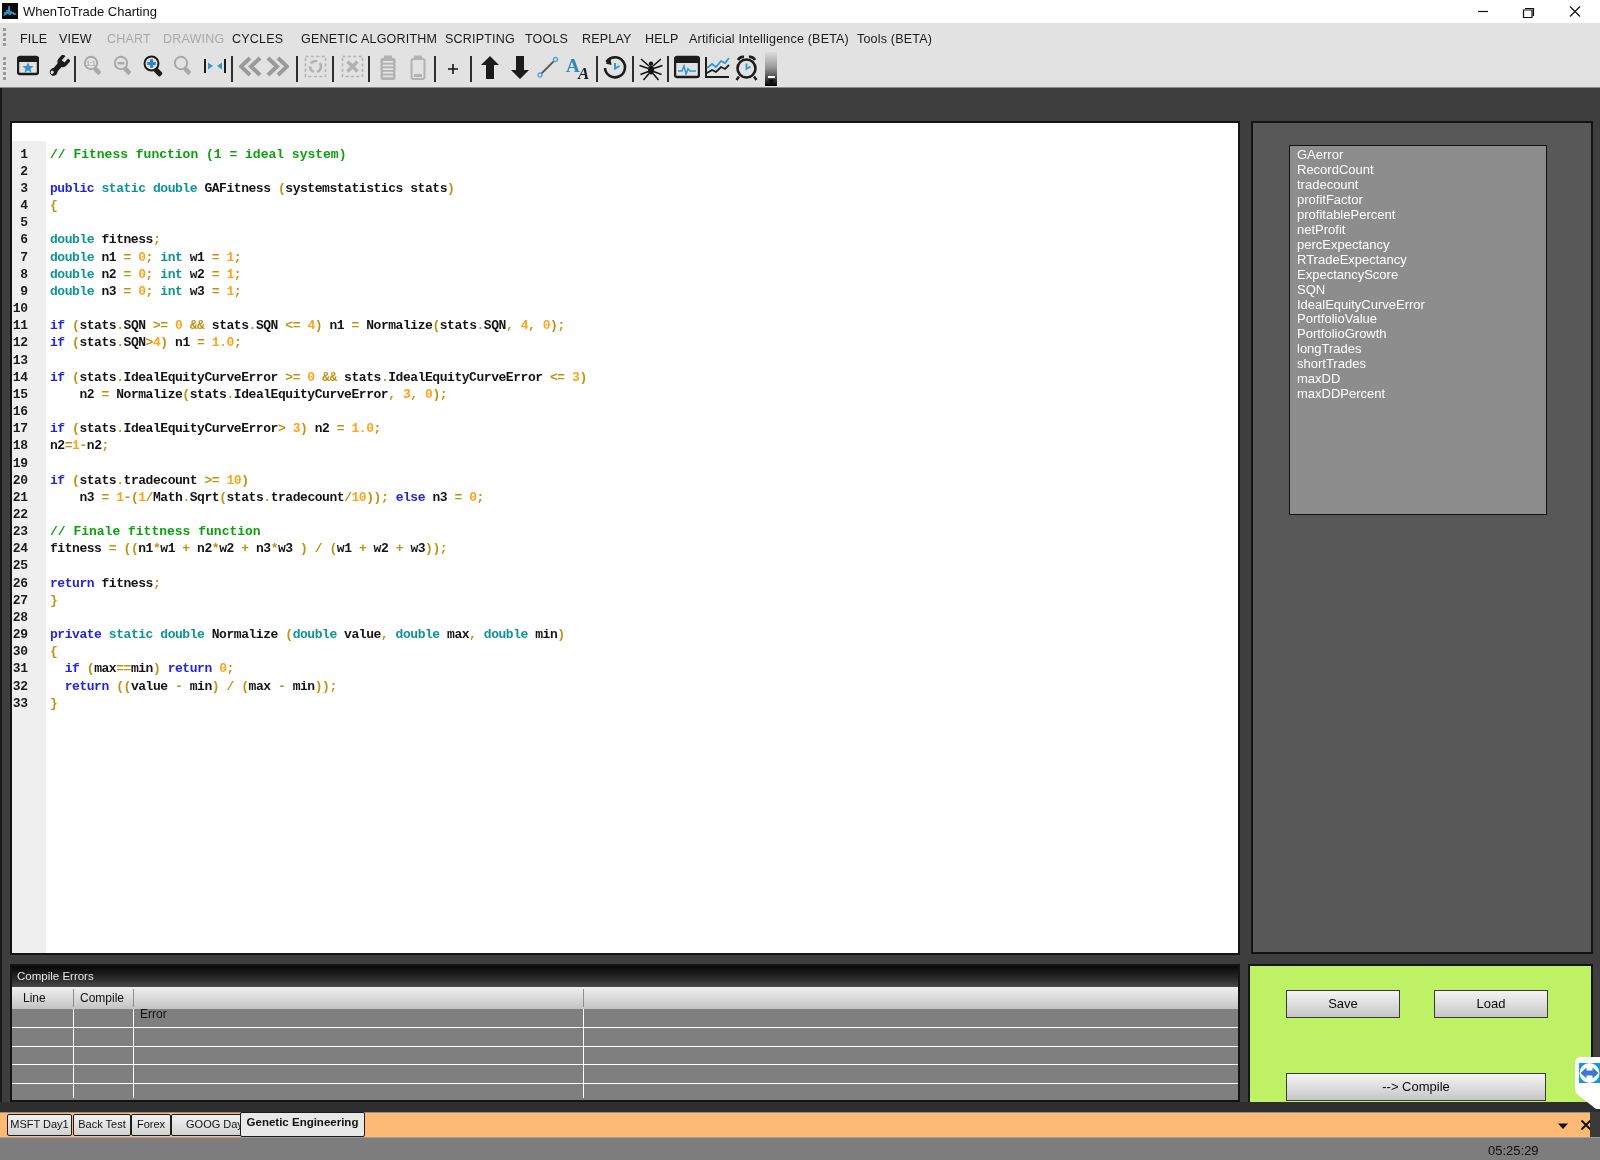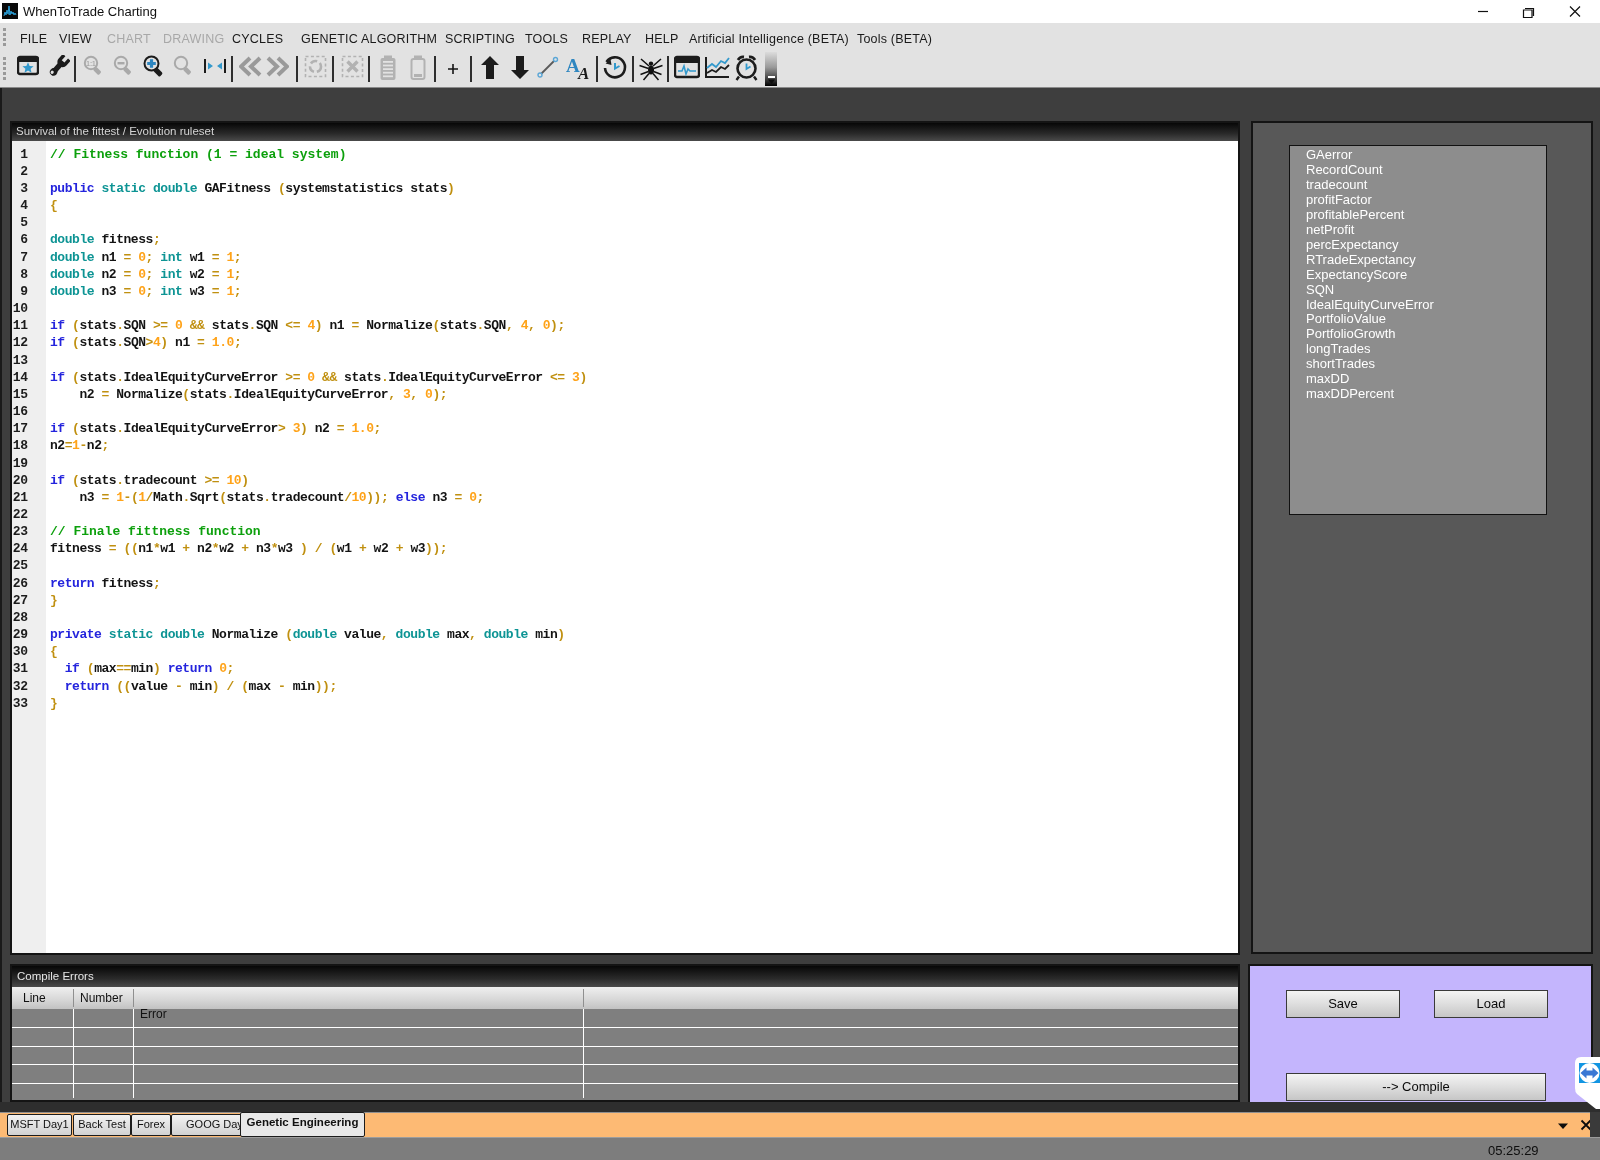--- a/index.html
+++ b/index.html
@@ -37,34 +37,34 @@
 #codehead span{position:absolute;left:4px;top:2px;}
 #gutter{position:absolute;left:0;top:18px;width:34px;height:812px;background:#efefef;
   font:bold 13px "Liberation Mono",monospace;line-height:17.15px;color:#1c1c1c;text-align:right;}
 #gutter pre{margin:0;padding:4.7px 18.5px 0 0;font:inherit;line-height:17.15px;letter-spacing:-0.45px;}
 #src{position:absolute;left:38px;top:18px;}
 #src pre{margin:0;padding-top:4.7px;font:bold 13px "Liberation Mono",monospace;line-height:17.15px;color:#131313;white-space:pre;letter-spacing:-0.45px;}
 .c{color:#0ca00c;letter-spacing:0;} .k{color:#2424dd;} .t{color:#0d9494;} .o{color:#c09010;} .n{color:#ffa319;}
 
 #rightgroup{position:absolute;left:1251px;top:121px;width:338px;height:829px;background:#585858;border:2px solid #141414;}
 #listbox{position:absolute;left:36px;top:22px;width:258px;height:370px;background:#8d8d8d;border:1px solid #111;
-  color:#fff;font-size:13px;line-height:14.95px;padding:2px 0 0 16px;box-sizing:border-box;}
+  color:#fff;font-size:13px;line-height:14.95px;padding:2px 0 0 7px;box-sizing:border-box;}
 
 #errpanel{position:absolute;left:10px;top:964px;width:1226px;height:134px;background:#7f7f7f;border:2px solid #141414;}
 #errhead{position:absolute;left:0;top:0;width:100%;height:21px;
   background:linear-gradient(180deg,#070707 0%,#2a2a2a 60%,#4a4a4a 100%);color:#e6e6e6;font-size:11.5px;}
 #errhead span{position:absolute;left:5px;top:4px;}
 #thead{position:absolute;left:0;top:21px;width:100%;height:22px;
   background:linear-gradient(180deg,#efefef 0%,#d6d6d6 60%,#c2c2c2 100%);color:#111;font-size:12px;}
 #thead span{position:absolute;top:4px;}
 .vsep{position:absolute;width:1px;background:#fff;}
 .hsep{position:absolute;height:1px;background:#fff;left:0;width:1226px;}
 .vsep.hd{background:#8f8f8f;}
 
-#btngroup{position:absolute;left:1248px;top:964px;width:341px;height:138px;background:#c4b5fd;border:2px solid #141414;}
+#btngroup{position:absolute;left:1248px;top:964px;width:341px;height:138px;background:#bef264;border:2px solid #141414;}
 .btn{position:absolute;background:linear-gradient(180deg,#f4f4f4 0%,#e0e0e0 45%,#c6c6c6 100%);
   border:1px solid #3a3a3a;color:#0a0a0a;font-size:13px;text-align:center;}
 
 #botgap{position:absolute;left:0;top:1102px;width:1600px;height:10px;background:#2e2e2e;}
 #bottabs{position:absolute;left:0;top:1112px;width:1590px;height:24px;background:#fdba74;border-top:1px solid #8f8f8f;}
 .btab{position:absolute;top:1px;height:20px;background:linear-gradient(180deg,#f2f2f2,#d2d2d2);
   border:1px solid #1c1c1c;border-radius:2px;font-size:11px;color:#111;text-align:center;white-space:nowrap;overflow:hidden;}
 .btab span{display:block;margin-top:3px;}
 #statusbar{position:absolute;left:0;top:1137px;width:1600px;height:23px;background:#7d7d7d;border-top:1px solid #9d9d9d;text-align:center;}
 #clock{position:absolute;left:1488px;top:5px;font-size:13px;color:#0e0e0e;}
@@ -236,23 +236,20 @@
       <path d="M22 5 A6 6 0 0 0 16 2" stroke="#1c1c1c" stroke-width="2.8" fill="none"></path>
       <path d="M6 21.5 L3.5 25 M21 21.5 L23.5 25" stroke="#1c1c1c" stroke-width="2.4"></path>
     </svg>
     <div style="position:absolute;left:765px;top:1px;width:12px;height:34px;background:linear-gradient(180deg,#dcdcdc 0%,#9a9a9a 45%,#3c3c3c 80%,#000 100%);"></div>
     <div style="position:absolute;left:768px;top:25px;width:7px;height:2px;background:#fff;"></div>
     <svg style="position:absolute;left:768px;top:28px;" width="7" height="6" viewBox="0 0 7 6">
         <path d="M0 0.5 H7 L3.5 5 Z" fill="#0d0d0d"></path>
       </svg>
   </div>
   <div id="codepanel">
-    <div id="codehead">
-        <span>Survival of the fittest / Evolution ruleset</span>
-      </div>
     <div id="gutter">
         <pre>1
 2
 3
 4
 5
 6
 7
 8
 9
@@ -319,21 +316,21 @@
   </div>
   <div id="rightgroup">
     <div id="listbox">GAerror<br>RecordCount<br>tradecount<br>profitFactor<br>profitablePercent<br>netProfit<br>percExpectancy<br>RTradeExpectancy<br>ExpectancyScore<br>SQN<br>IdealEquityCurveError<br>PortfolioValue<br>PortfolioGrowth<br>longTrades<br>shortTrades<br>maxDD<br>maxDDPercent</div>
   </div>
   <div id="errpanel">
     <div id="errhead">
         <span>Compile Errors</span>
       </div>
     <div id="thead">
       <span style="left:11px;">Line</span>
-      <span style="left:68px;">Number</span>
+      <span style="left:68px;">Compile</span>
       <span style="left:128px;margin-top:16px;">Error</span>
       <div class="vsep hd" style="left:61px;top:2px;height:18px;"></div>
       <div class="vsep hd" style="left:121px;top:2px;height:18px;"></div>
       <div class="vsep hd" style="left:571px;top:2px;height:18px;"></div>
     </div>
     <div class="hsep" style="top:61px;"></div>
     <div class="hsep" style="top:80px;"></div>
     <div class="hsep" style="top:98px;"></div>
     <div class="hsep" style="top:117px;"></div>
     <div class="vsep" style="left:61px;top:43px;height:89px;"></div>

